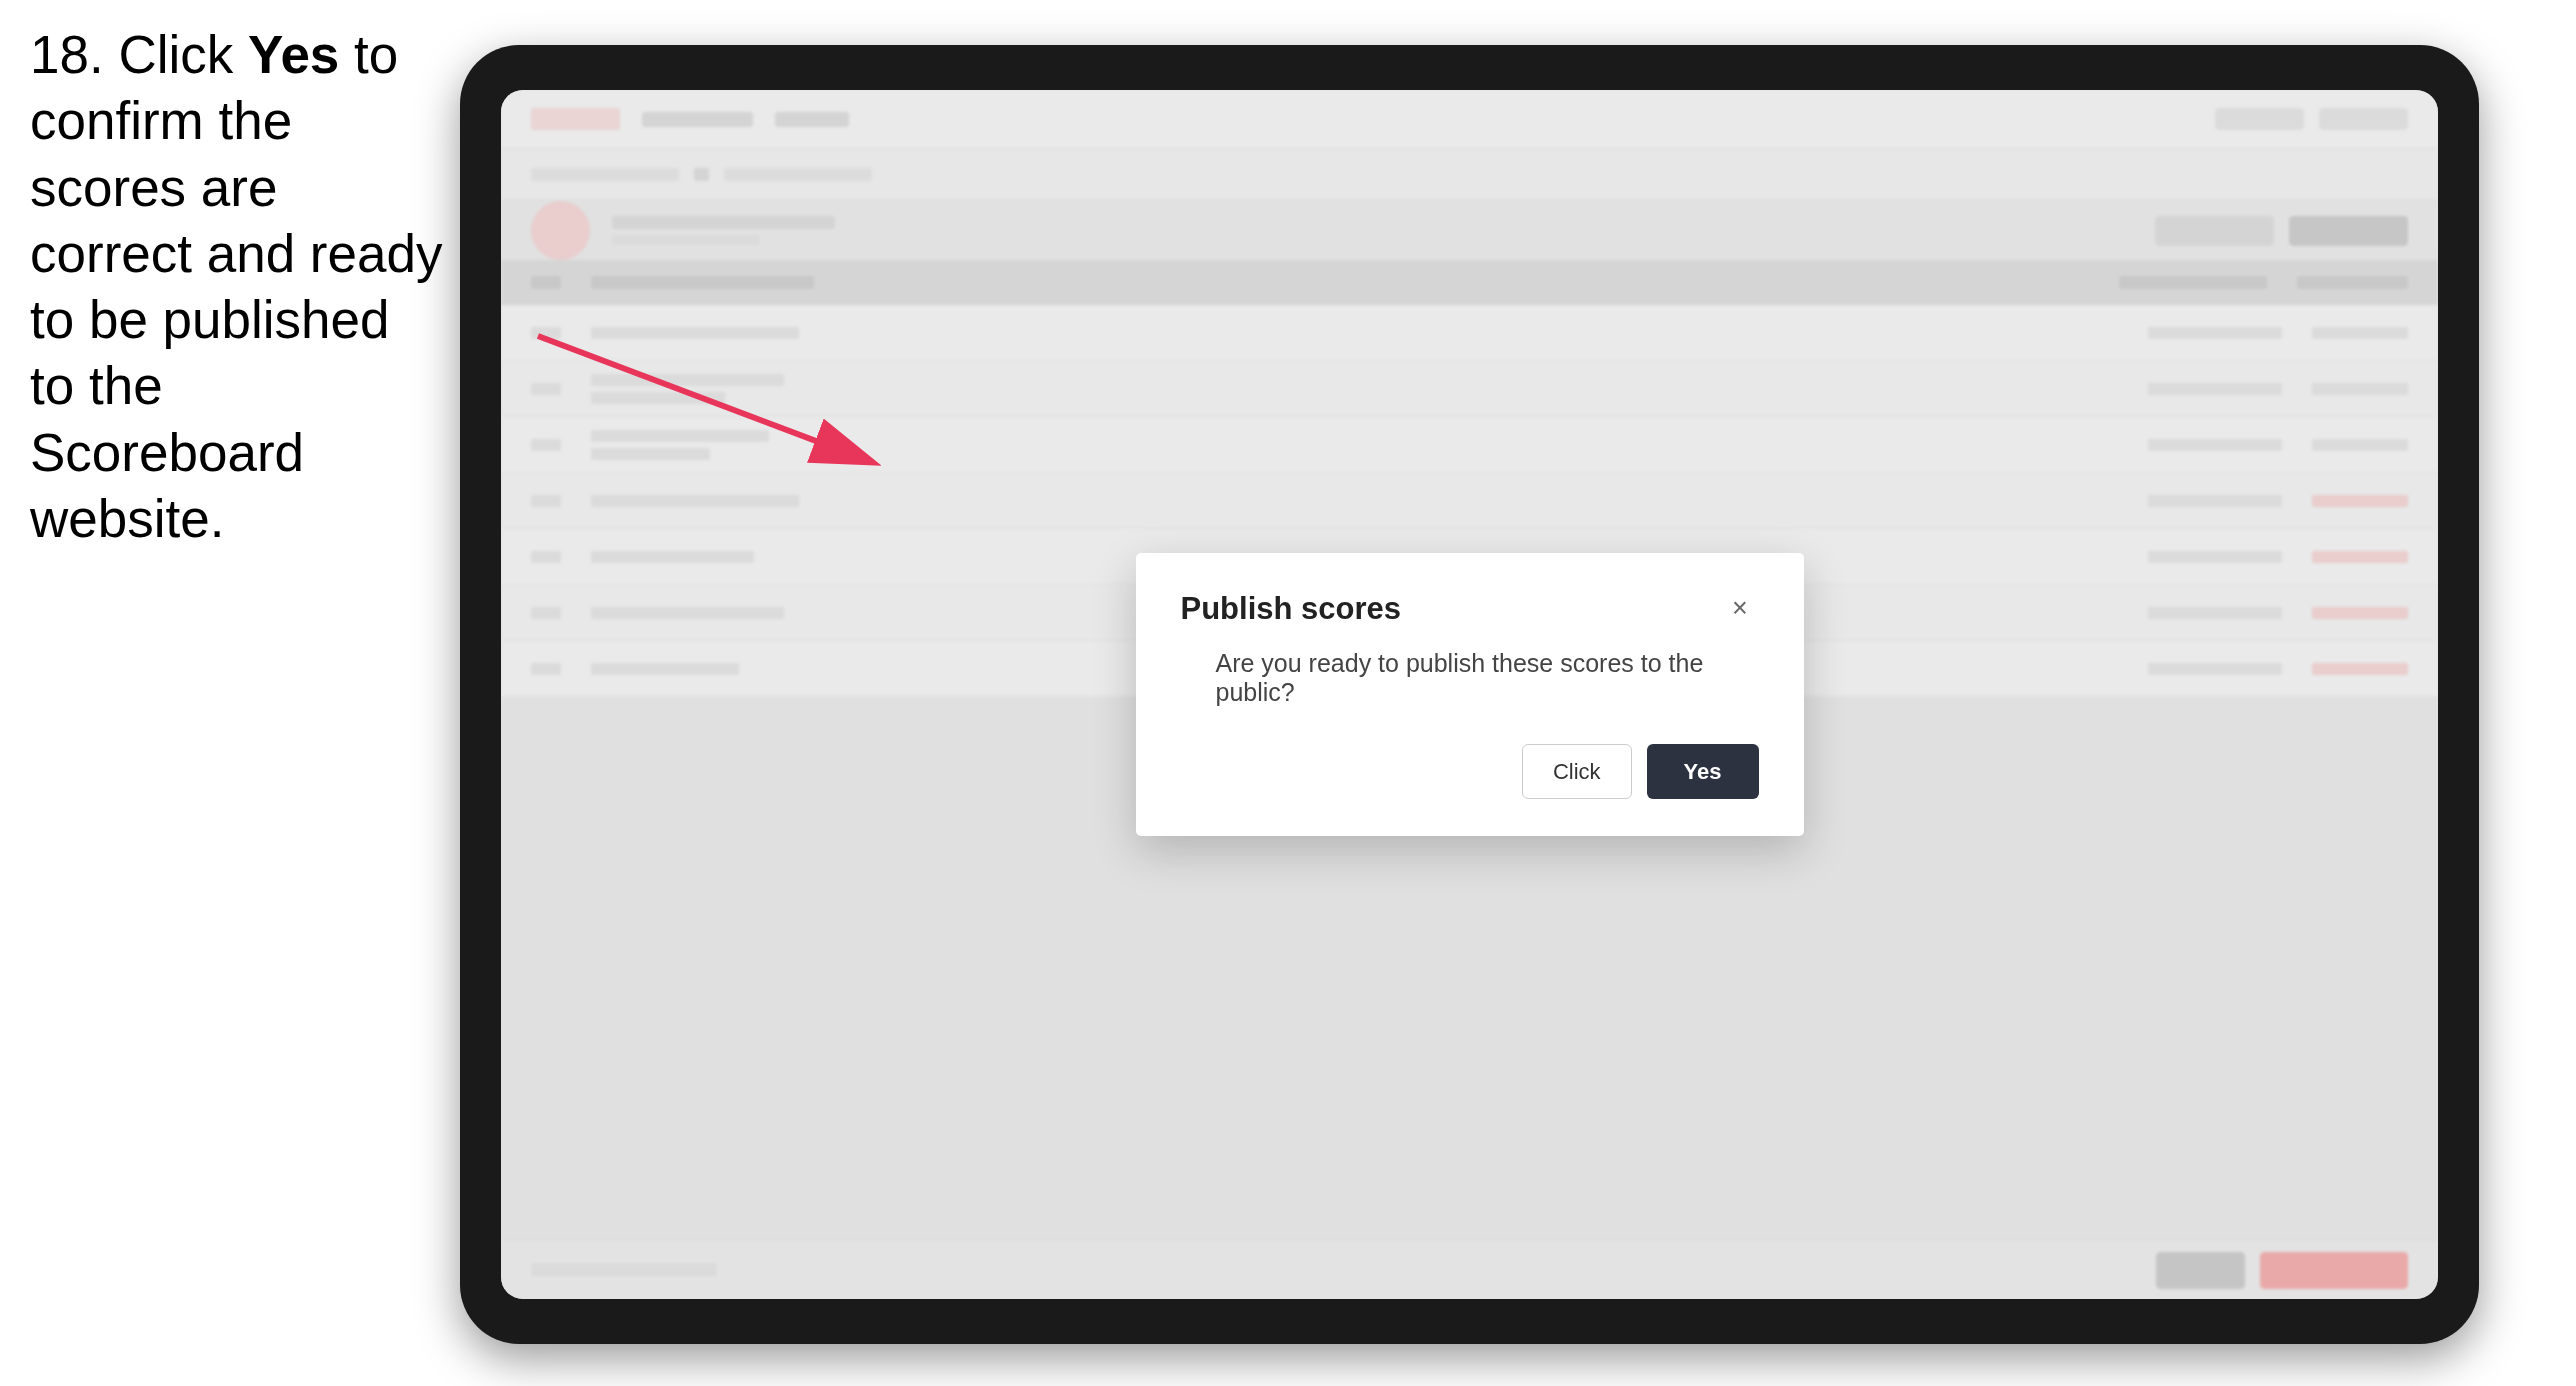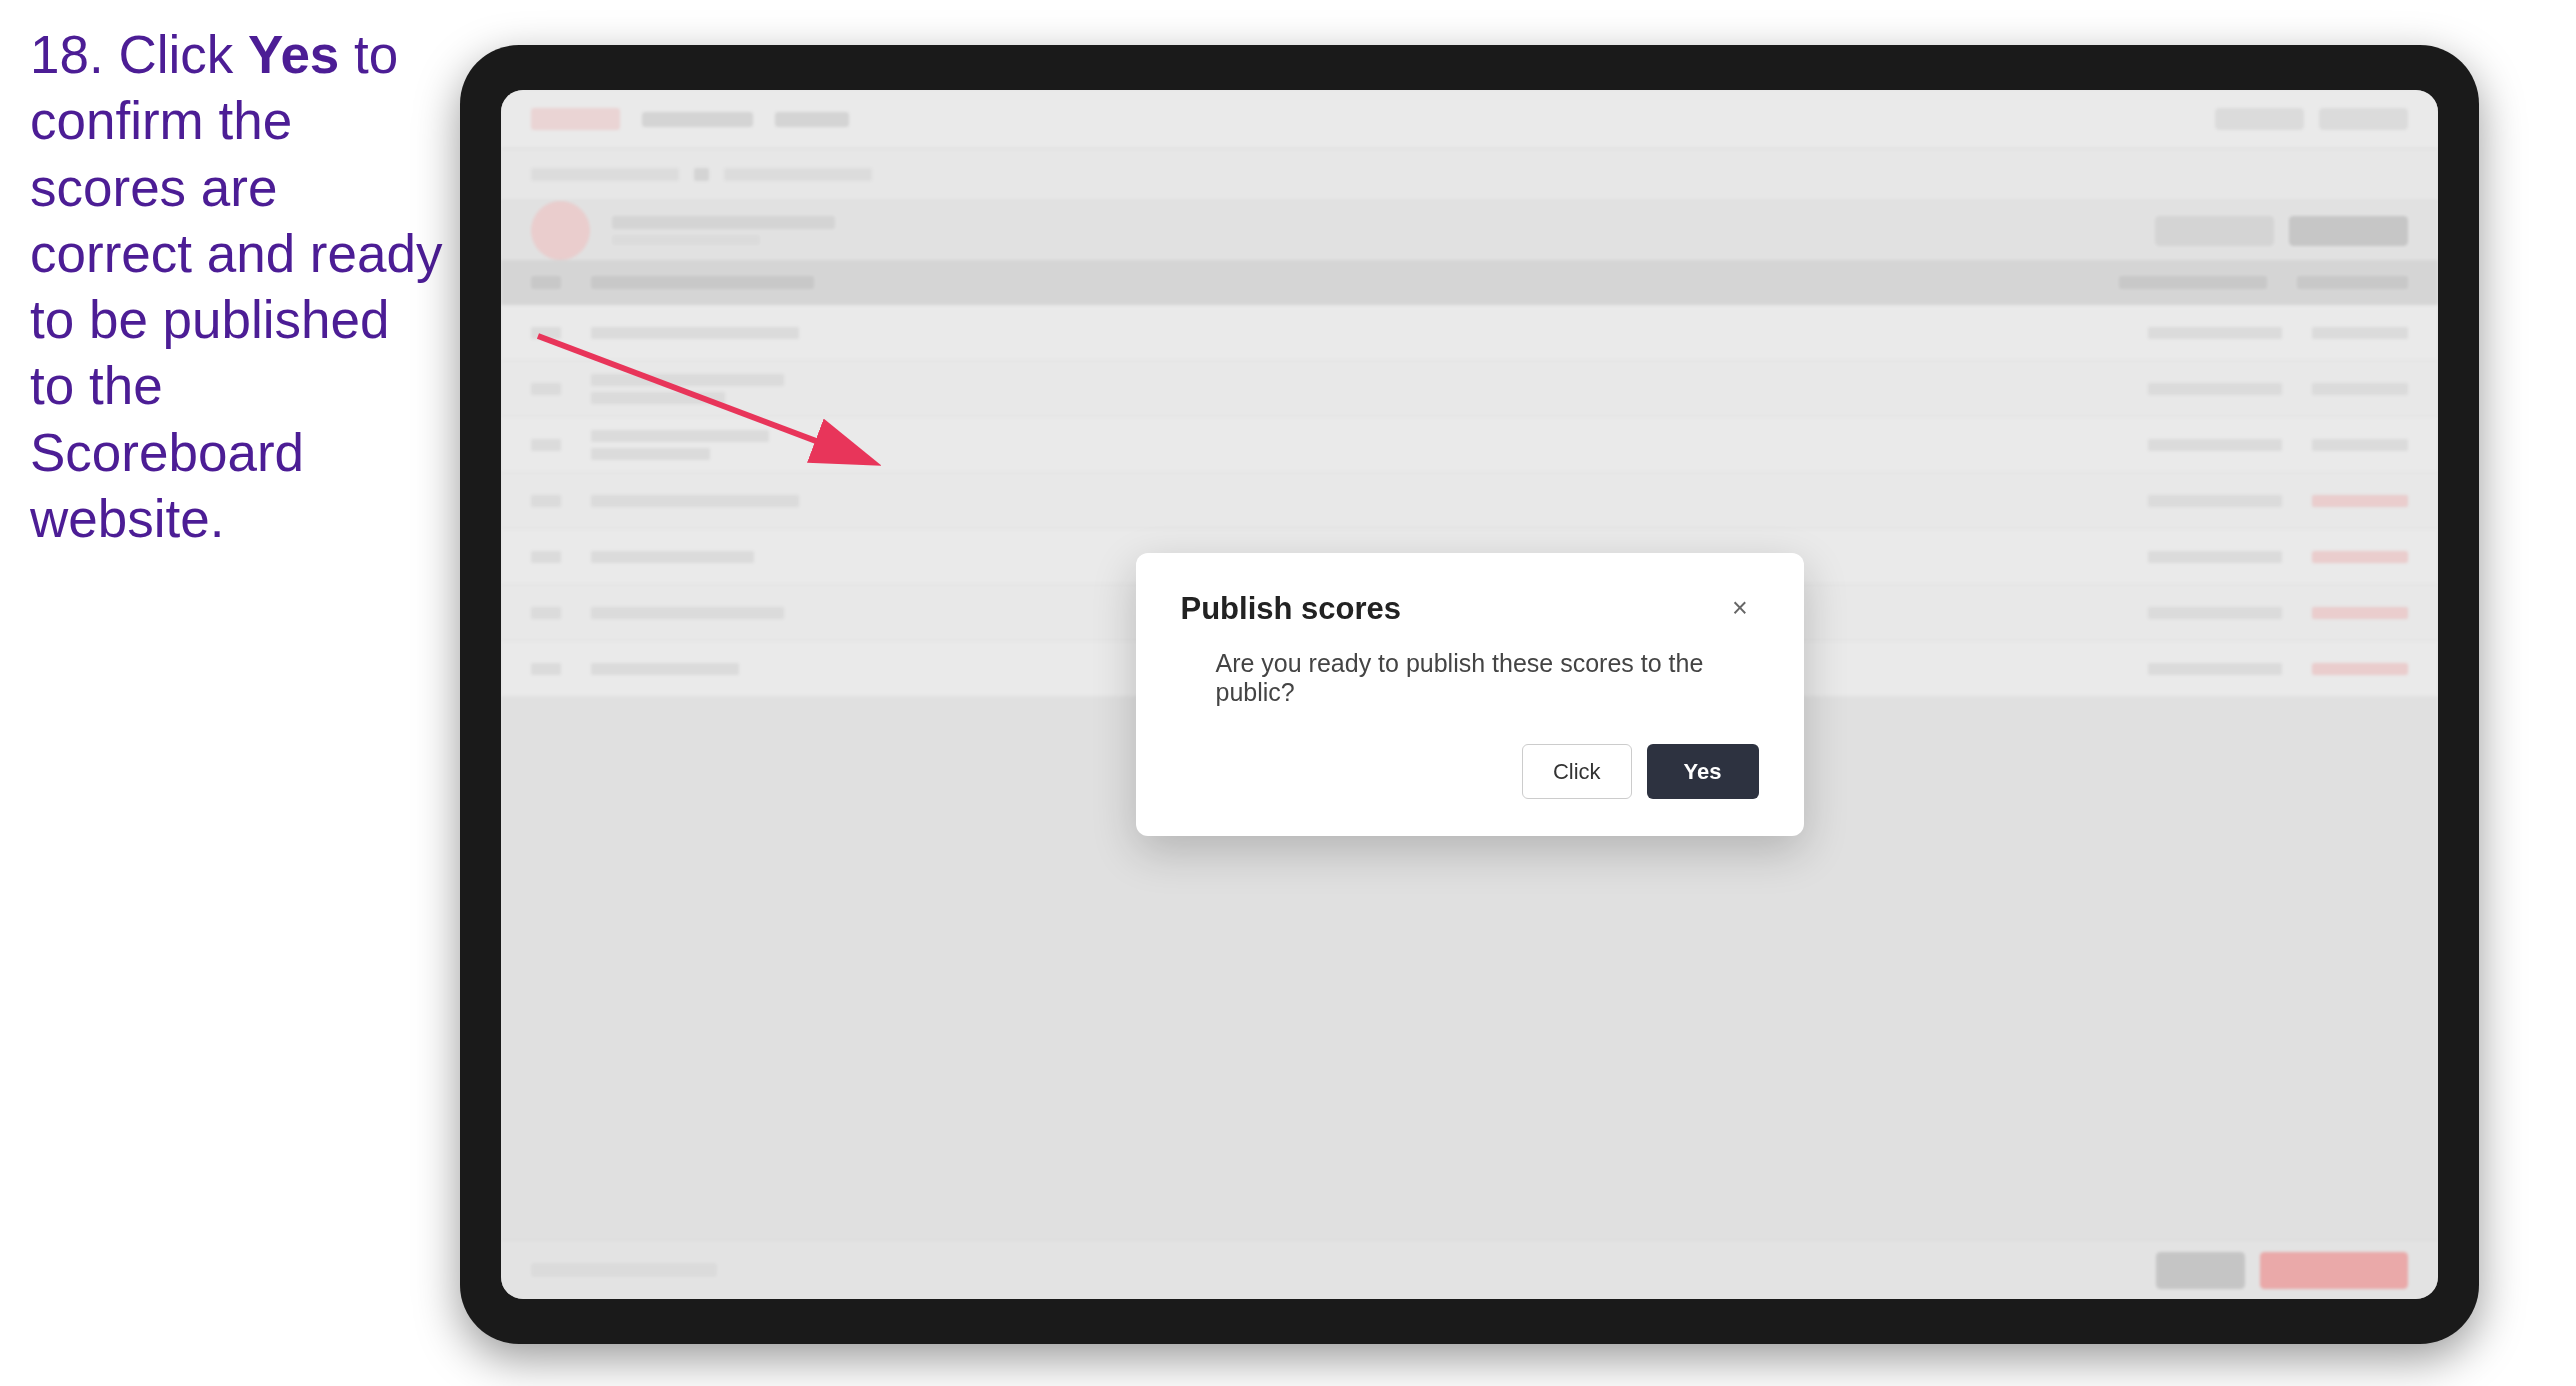--- a/index.html
+++ b/index.html
@@ -14,21 +14,21 @@
     }
 
     
     .instruction-text {
       position: absolute;
       left: 30px;
       top: 22px;
       width: 416px;
       font-size: 53px;
       line-height: 1.25;
-      color: #4c1d95;
+      color: #000000;
     }
 
     .instruction-text strong {
       font-weight: 700;
     }
 
     
     .tablet {
       position: absolute;
       left: 460px;
@@ -241,21 +241,21 @@
       height: 100%;
       background: rgba(200,200,200,0.3);
       display: flex;
       align-items: center;
       justify-content: center;
       z-index: 10;
     }
 
     .modal {
       background: #ffffff;
-      border-radius: 12px;
+      border-radius: 5px;
       width: 668px;
       box-shadow: 0 15px 45px rgba(0,0,0,0.2);
       padding: 37px 45px 37px 45px;
       position: relative;
     }
 
     .modal-header {
       display: flex;
       align-items: center;
       justify-content: space-between;

